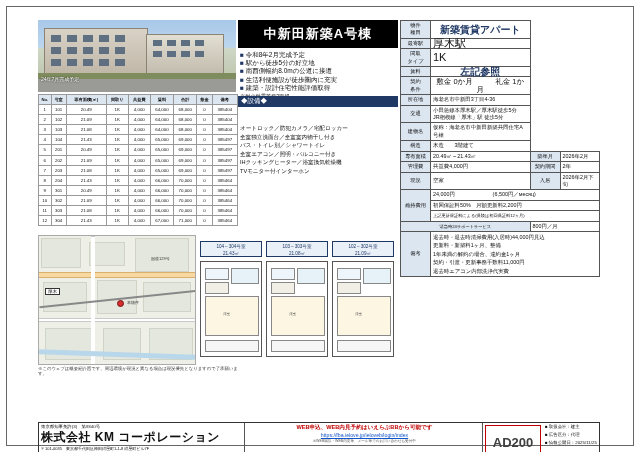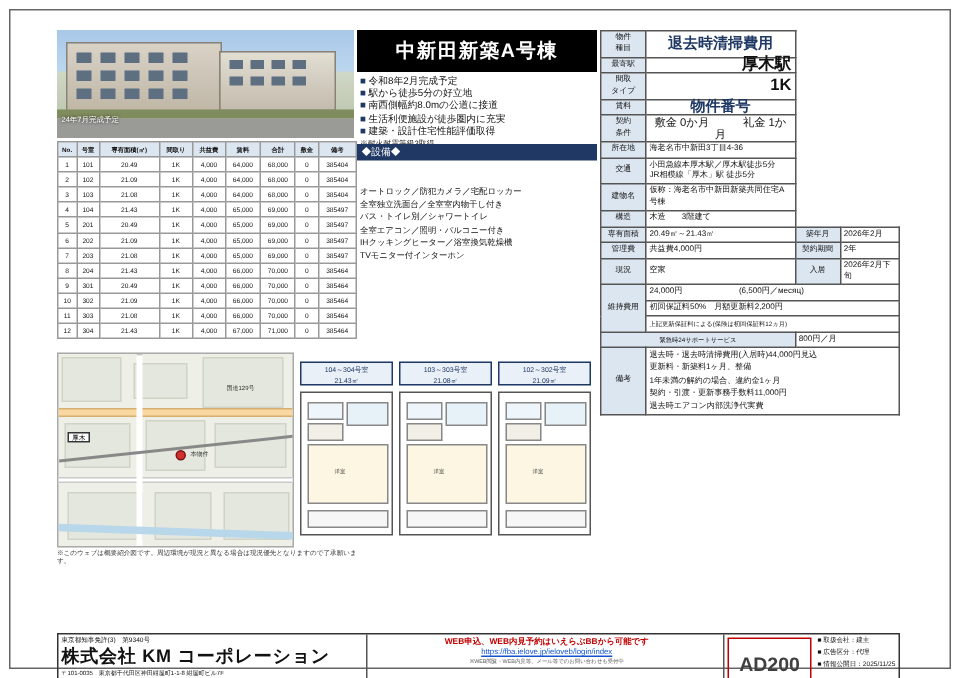--- a/index.html
+++ b/index.html
@@ -143,21 +143,21 @@
     border:1px solid #555; font-size:5.4px; padding:1px 2px;
     vertical-align:middle; line-height:7.4px;
   }
   #spec td.k {
     width:30px; background:#dce6f1; text-align:center; font-size:5.2px;
   }
   #spec td.big {
     text-align:center; font-size:10px; font-weight:bold; color:#1f3864;
   }
   #spec td.big2 {
-    text-align:right; font-size:11px; font-weight:bold;
+    text-align:left; font-size:11px; font-weight:normal;
   }
   #spec td.mid { text-align:center; font-size:7.5px; }
 
   
   #footer {
     position:absolute; left:38px; top:404px; width:562px; height:38px;margin-top:18px;
   }
   #footer-left {
     position:absolute; left:0; top:0; width:206px; height:38px;
     border-right:1px solid #555;
@@ -469,36 +469,36 @@
     </div>
   </div>
 
   <table id="spec">
     <tbody>
         <tr>
       <td class="k">
             <span style="display:block">物件</span>
             <span style="display:block">種目</span>
           </td>
-      <td class="big">退去時清掃費用</td>
+      <td class="big">新築賃貸アパート</td>
     </tr>
     <tr>
       <td class="k">最寄駅</td>
       <td class="big2">厚木駅</td>
     </tr>
     <tr>
       <td class="k">
             <span style="display:block">間取</span>
             <span style="display:block">タイプ</span>
           </td>
       <td class="big2">1K</td>
     </tr>
     <tr>
       <td class="k">賃料</td>
-      <td class="big">物件番号</td>
+      <td class="big">左記参照</td>
     </tr>
     <tr>
       <td class="k">
             <span style="display:block">契約</span>
             <span style="display:block">条件</span>
           </td>
       <td class="mid">敷金 0か月　　　礼金 1か月</td>
     </tr>
     <tr>
       <td class="k">所在地</td>

